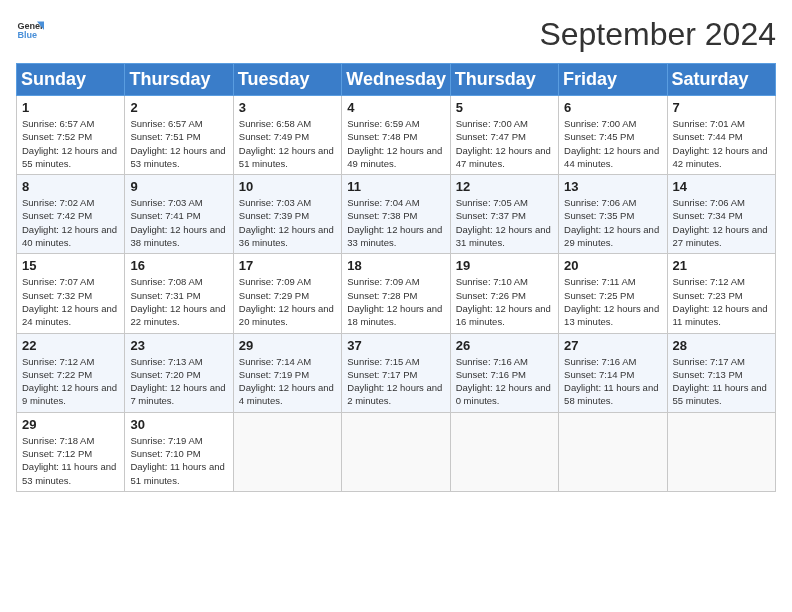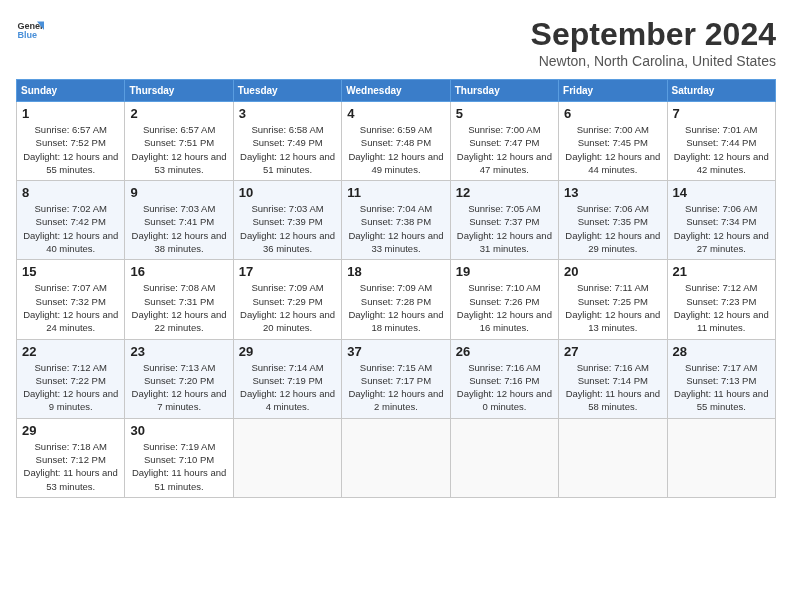--- a/index.html
+++ b/index.html
@@ -25,35 +25,35 @@
     .logo-icon {
       width: 28px;
       height: 28px;
     }
     .title-block {
       text-align: right;
     }
     .month-title {
       font-size: 32px;
       color: #333;
-      font-weight: bold;
+      font-weight: normal;
     }
     .location {
       font-size: 14px;
       color: #555;
     }
     table {
       width: 100%;
       border-collapse: collapse;
       table-layout: fixed;
     }
     thead tr th {
       background: #3a7dc9;
       color: #fff;
-      font-size: 10px;
+      font-size: 18px;
       font-weight: bold;
       padding: 5px 4px;
       text-align: left;
       border: 1px solid #5a9de0;
     }
     tbody tr td {
       border: 1px solid #c8c8c8;
       vertical-align: top;
       padding: 4px 5px;
       font-size: 10px;
@@ -68,21 +68,20 @@
       font-size: 13px;
       font-weight: bold;
       color: #222;
       display: block;
       margin-bottom: 2px;
     }
     .day-info {
       font-size: 9.5px;
       line-height: 1.4;
       color: #333;
-      text-align: center;
     }
     .empty-cell {
       background: #f9f9f9 !important;
     }
     .last-row td {
       height: 68px;
     }
   </style>
 </head>
 <body>
@@ -91,21 +90,20 @@
   <div class="logo">
     <svg class="logo-icon" viewBox="0 0 40 40">
       <text x="2" y="18" font-size="13" font-weight="bold" fill="#333" font-family="Arial">General</text>
       <text x="2" y="32" font-size="13" font-weight="bold" fill="#4a90d9" font-family="Arial">Blue</text>
       <polygon points="30,8 40,8 40,20" fill="#4a90d9"></polygon>
     </svg>
 
   </div>
   <div class="title-block">
     <div class="month-title">September 2024</div>
-    <div class="location">Newton, North Carolina, United States</div>
   </div>
 </div>
 
 <table>
   <thead>
     <tr>
     <th>Sunday</th>
         <th>Thursday</th>
         <th>Tuesday</th>
         <th>Wednesday</th>

